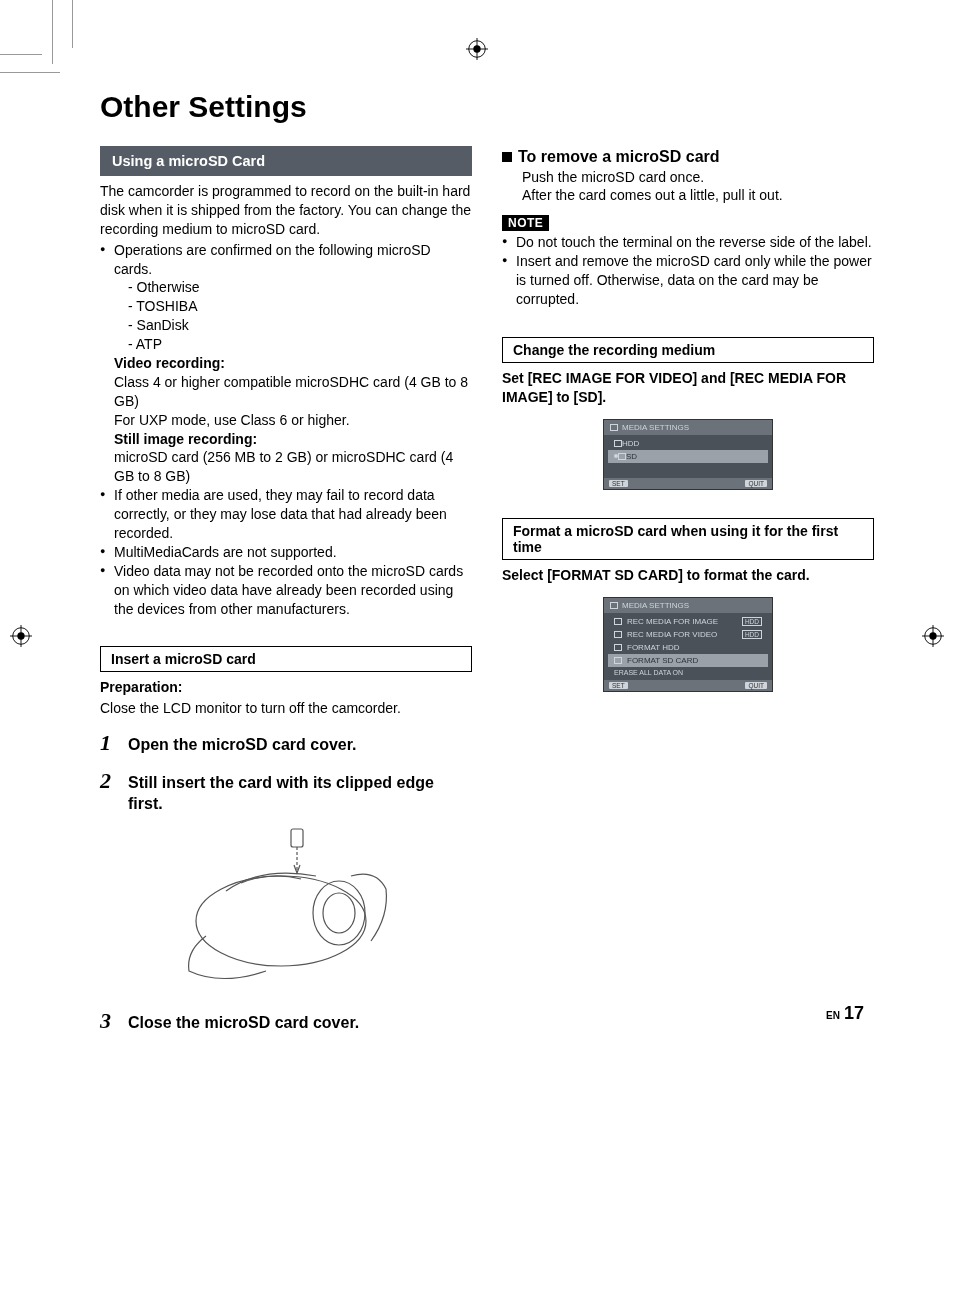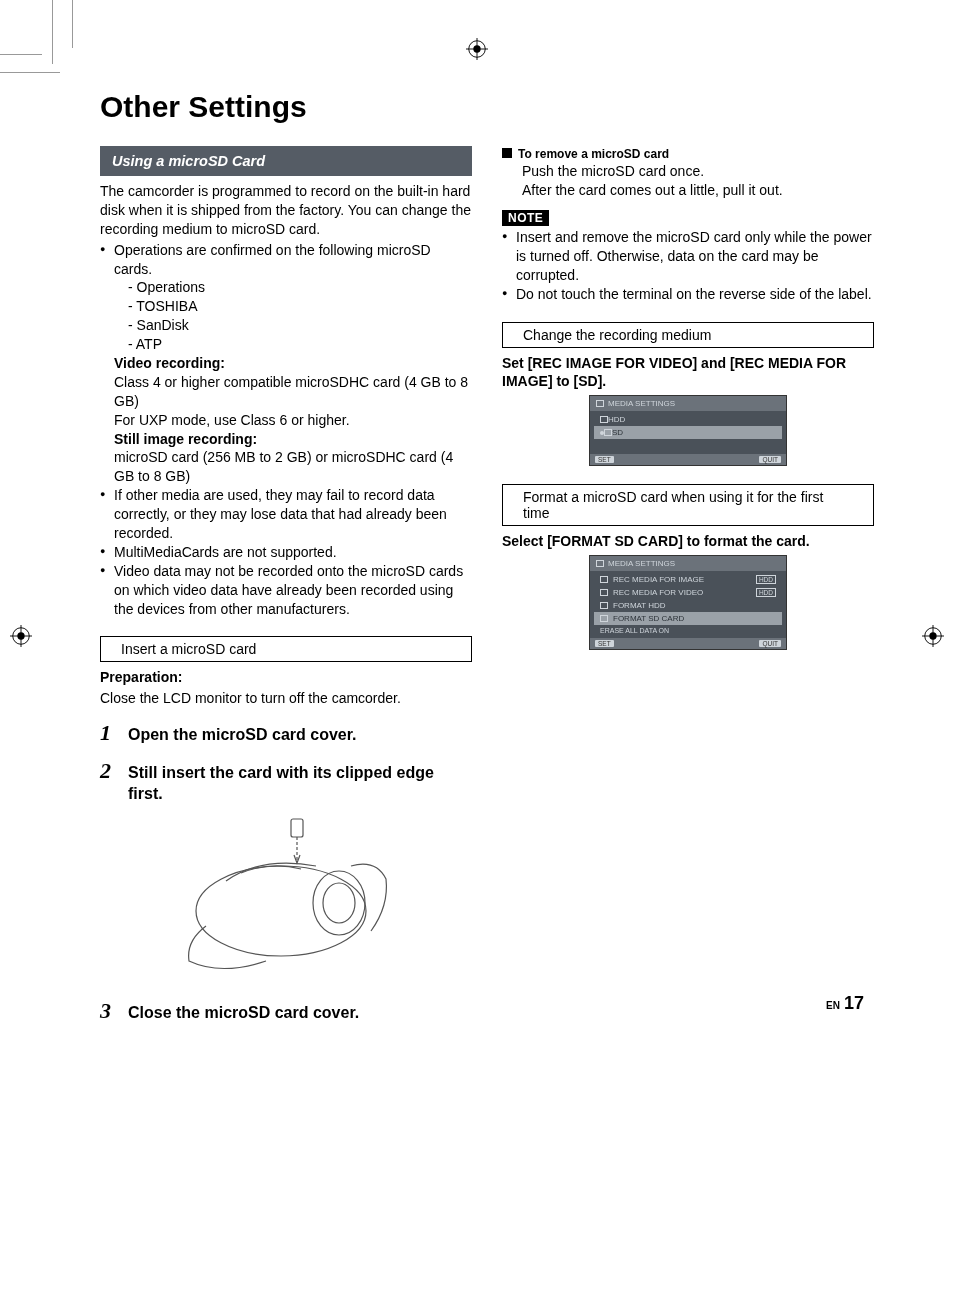--- a/index.html
+++ b/index.html
@@ -25,21 +25,20 @@
     gap: 30px;
   }
   .col { flex: 1; }
   .heading-bar {
     background: #555c65;
     color: #fff;
     font-weight: bold;
     font-size: 14.5px;
     padding: 7px 12px;
     margin-bottom: 6px;
-    font-style: italic;
   }
   .body-text {
     font-size: 14px;
     line-height: 1.35;
     margin-bottom: 2px;
   }
   ul.bullets, ul.sub-bullets { list-style: none; }
   ul.bullets > li {
     position: relative;
     padding-left: 14px;
@@ -55,27 +54,27 @@
     line-height: 1.9;
   }
   ul.sub-bullets li {
     font-size: 14px;
     line-height: 1.35;
     padding-left: 14px;
   }
   .bold { font-weight: bold; }
   .outlined-box {
     border: 1px solid #000;
-    padding: 4px 20px;
-    font-weight: normal;
-    font-size: 14px;
-    margin: 18px 0 6px 0;
+    padding: 4px 10px;
+    font-weight: bold;
+    font-size: 14px;
+    margin: 28px 0 6px 0;
   }
   .sq-heading {
-    font-size: 12px;
+    font-size: 16px;
     font-weight: bold;
     line-height: 1.35;
   }
   .sq-heading .sq {
     display: inline-block;
     width: 10px;
     height: 10px;
     background: #000;
     margin-right: 6px;
     vertical-align: baseline;
@@ -108,22 +107,22 @@
     font-size: 22px;
     width: 18px;
     flex-shrink: 0;
   }
   .step-text {
     font-size: 16px;
     font-weight: bold;
     line-height: 1.3;
   }
   .screen {
-    width: 198px;
-    margin: 4px auto 4px auto;
+    width: 170px;
+    margin: 12px auto 4px auto;
     background: #6b727a;
     border: 1px solid #333;
     font-family: Arial, sans-serif;
     color: #cfd5db;
   }
   .screen .sc-title {
     font-size: 8px;
     padding: 3px 6px;
     display: flex;
     align-items: center;
@@ -245,21 +244,21 @@
     <div class="col">
 
       <div class="heading-bar">Using a microSD Card</div>
 
       <p class="body-text">The camcorder is programmed to record on the built-in hard disk when it is shipped from the factory. You can change the recording medium to microSD card.</p>
 
       <ul class="bullets">
         <li>
           <span>Operations are confirmed on the following microSD cards.</span>
           <ul class="sub-bullets">
-            <li>- Operations</li>
+            <li>- Otherwise</li>
             <li>- TOSHIBA</li>
             <li>- SanDisk</li>
             <li>- ATP</li>
           </ul>
           <div class="bold">Video recording:</div>
           <div>Class 4 or higher compatible microSDHC card (4 GB to 8 GB)</div>
           <div>For UXP mode, use Class 6 or higher.</div>
           <div class="bold">Still image recording:</div>
           <div>microSD card (256 MB to 2 GB) or microSDHC card (4 GB to 8 GB)</div>
         </li>
@@ -312,22 +311,22 @@
     <div class="col">
 
       <div class="sq-heading">
         <span class="sq"></span><span>To remove a microSD card</span>
       </div>
       <div class="sq-body">Push the microSD card once.</div>
       <div class="sq-body">After the card comes out a little, pull it out.</div>
 
       <div class="note-badge">NOTE</div>
       <ul class="bullets">
+        <li>Do not touch the terminal on the reverse side of the label.</li>
         <li>Insert and remove the microSD card only while the power is turned off. Otherwise, data on the card may be corrupted.</li>
-        <li>Do not touch the terminal on the reverse side of the label.</li>
       </ul>
 
       <div class="outlined-box">Change the recording medium</div>
       <p class="body-text bold">Set [REC IMAGE FOR VIDEO] and [REC MEDIA FOR IMAGE] to [SD].</p>
 
       
       <div class="screen">
         <div class="sc-title">
           <span class="icn"></span>
           <span>MEDIA SETTINGS</span>

